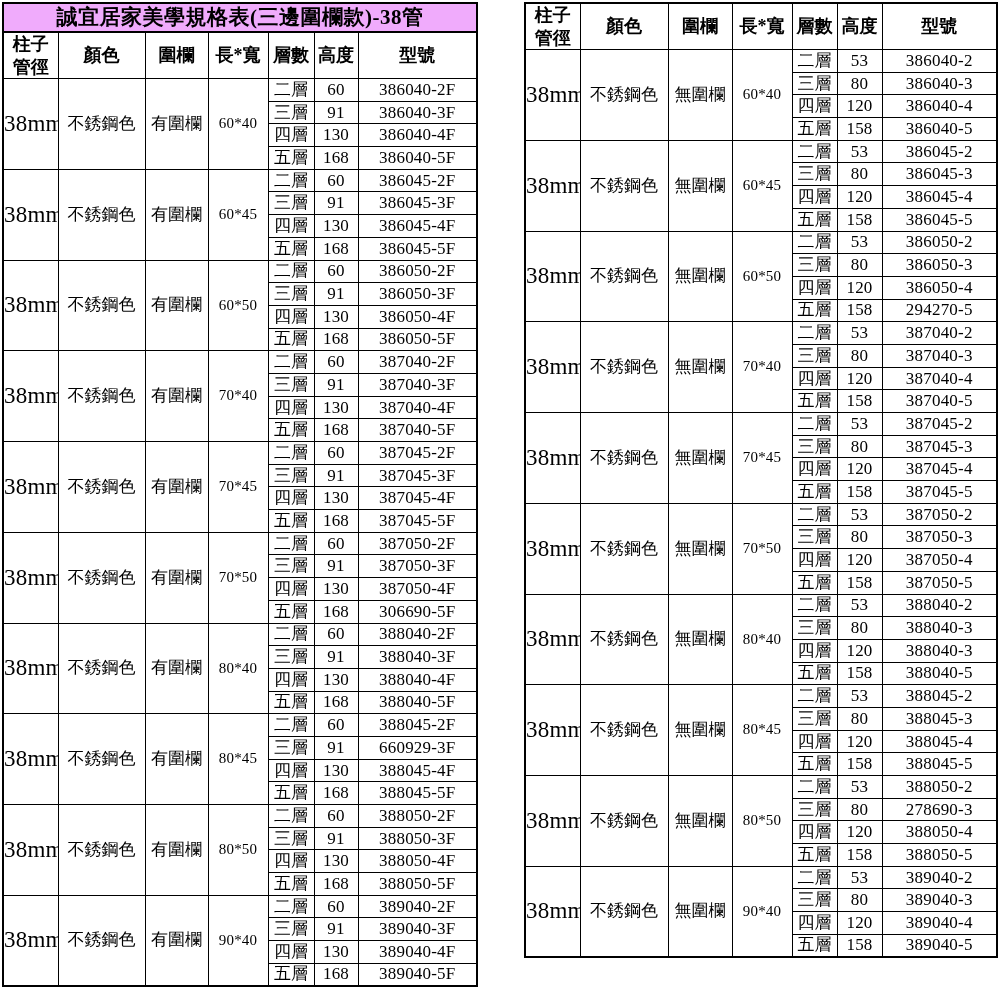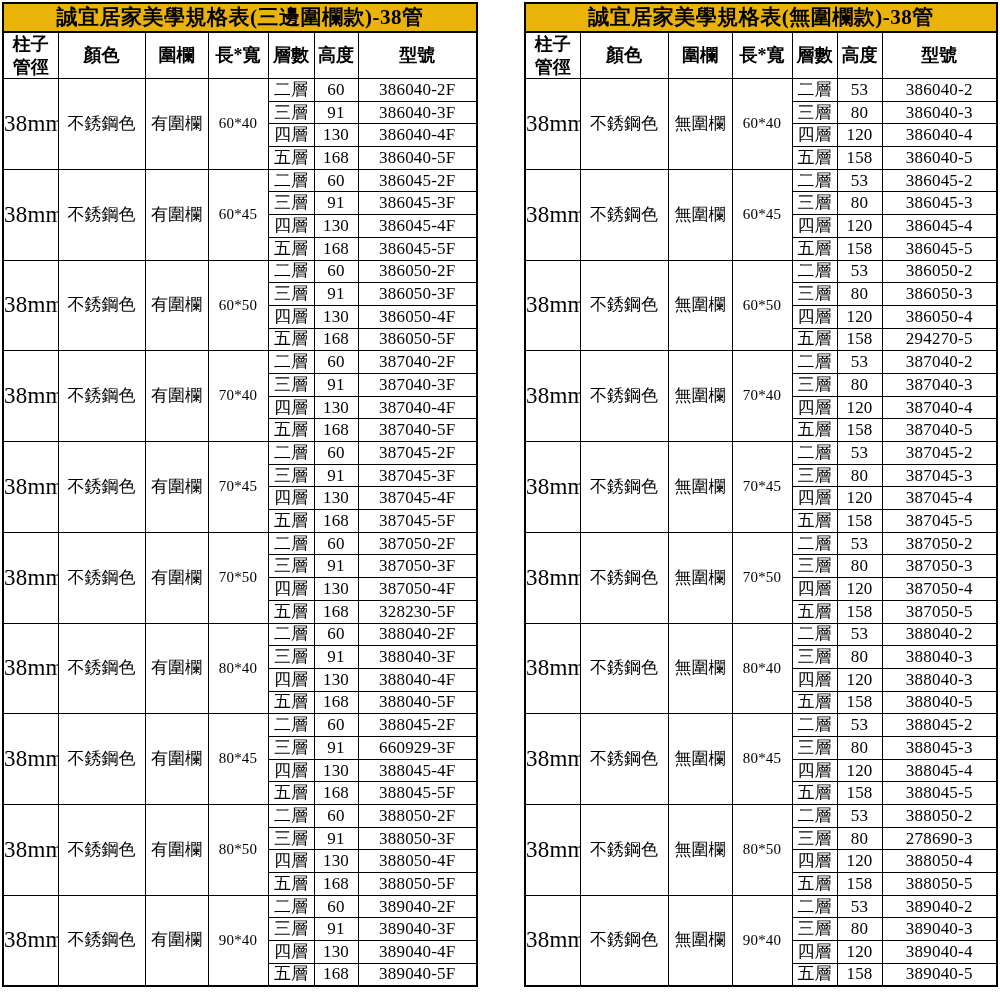--- a/index.html
+++ b/index.html
@@ -7,21 +7,21 @@
   body {
     width: 1000px; height: 995px; position: relative;
     font-family: "Liberation Serif", "DejaVu Serif", serif;
     color: #000000;
   }
   .spec-table { position: absolute; top: 2px; }
   #spec-left  { left: 2px;   width: 476px; }
   #spec-right { left: 524px; width: 474px; }
 
   .table-title {
-    background: #eab308;
+    background: #f0abfc;
     border: 2px solid #000000;
     border-bottom: none;
     height: 29px;
     line-height: 27px;
     text-align: center;
     font-size: 21px;
     font-weight: 700;
     letter-spacing: 0.5px;
     overflow: hidden;
   }
@@ -219,21 +219,21 @@
           <td class="num">387050-3F</td>
         </tr>
         <tr>
           <td class="zh">四層</td>
           <td class="num">130</td>
           <td class="num">387050-4F</td>
         </tr>
         <tr>
           <td class="zh">五層</td>
           <td class="num">168</td>
-          <td class="num">328230-5F</td>
+          <td class="num">306690-5F</td>
         </tr>
         <tr>
           <td rowspan="4" class="num cell-diameter">38mm</td>
           <td rowspan="4" class="zh">不銹鋼色</td>
           <td rowspan="4" class="zh">有圍欄</td>
           <td rowspan="4" class="num cell-size">80*40</td>
           <td class="zh">二層</td>
           <td class="num">60</td>
           <td class="num">388040-2F</td>
         </tr>
@@ -322,21 +322,20 @@
         <tr>
           <td class="zh">五層</td>
           <td class="num">168</td>
           <td class="num">389040-5F</td>
         </tr>
       </tbody>
   </table>
 </div>
 
 <div class="spec-table" id="spec-right">
-  <div class="table-title">誠宜居家美學規格表(無圍欄款)-38管</div>
   <table>
     <colgroup>
       <col style="width:55px">
         <col style="width:88px">
         <col style="width:64px">
       <col style="width:60px">
         <col style="width:45px">
         <col style="width:45px">
       <col>
     </colgroup>

